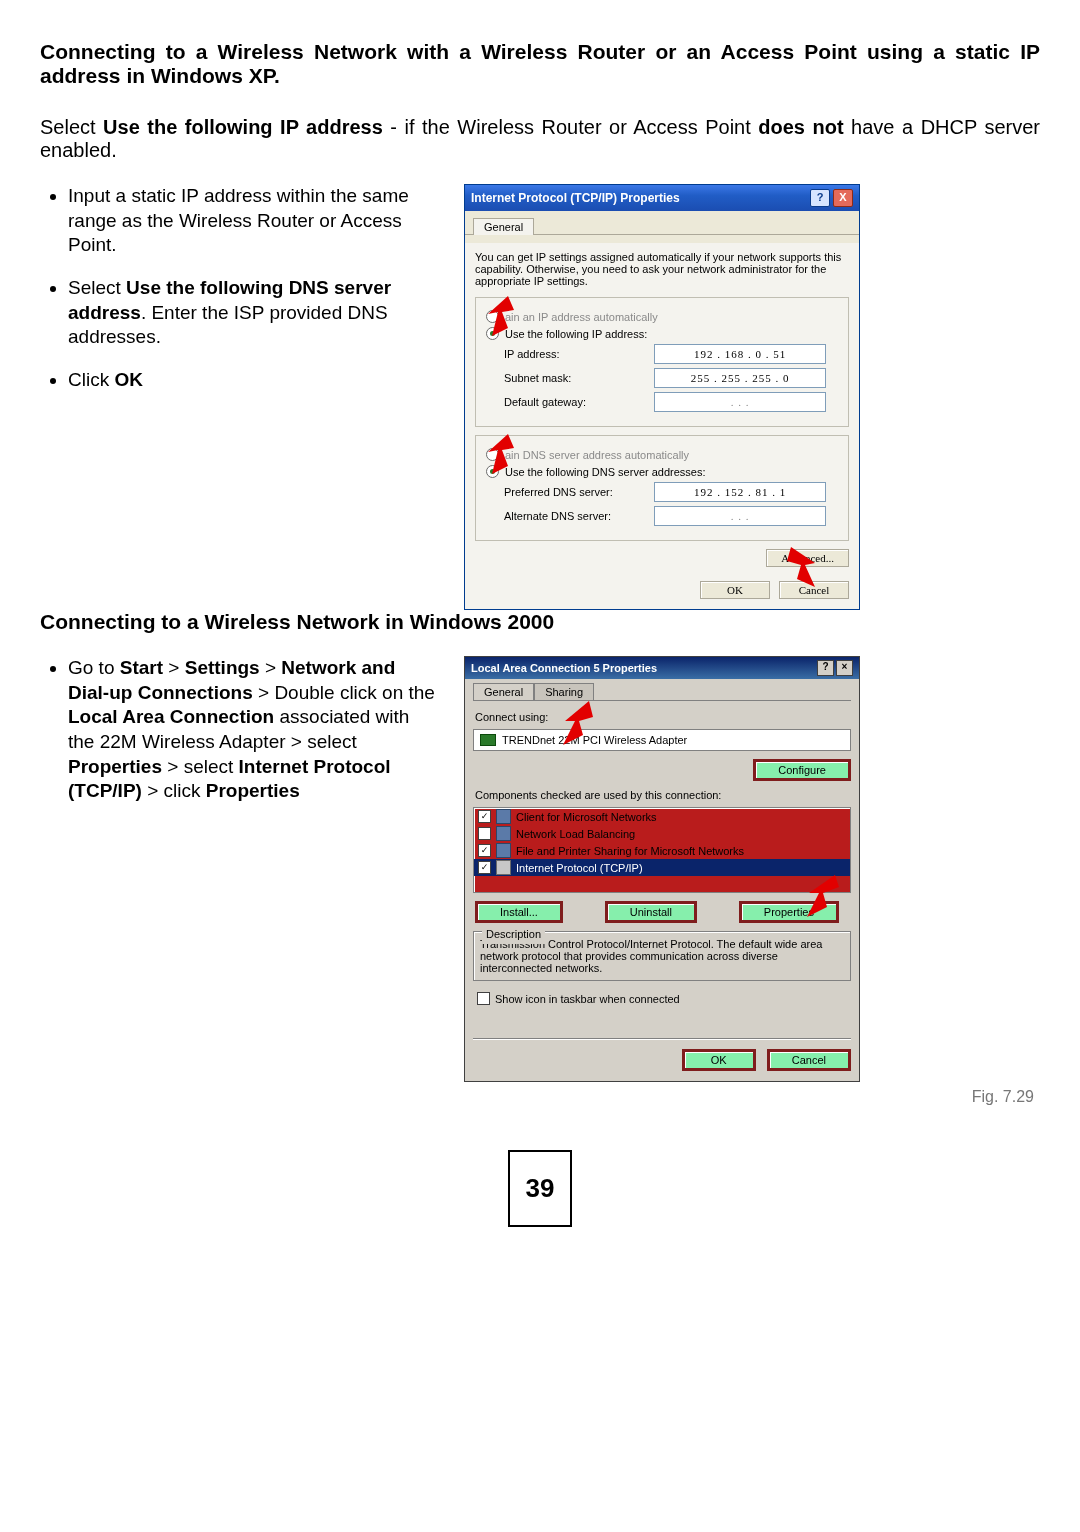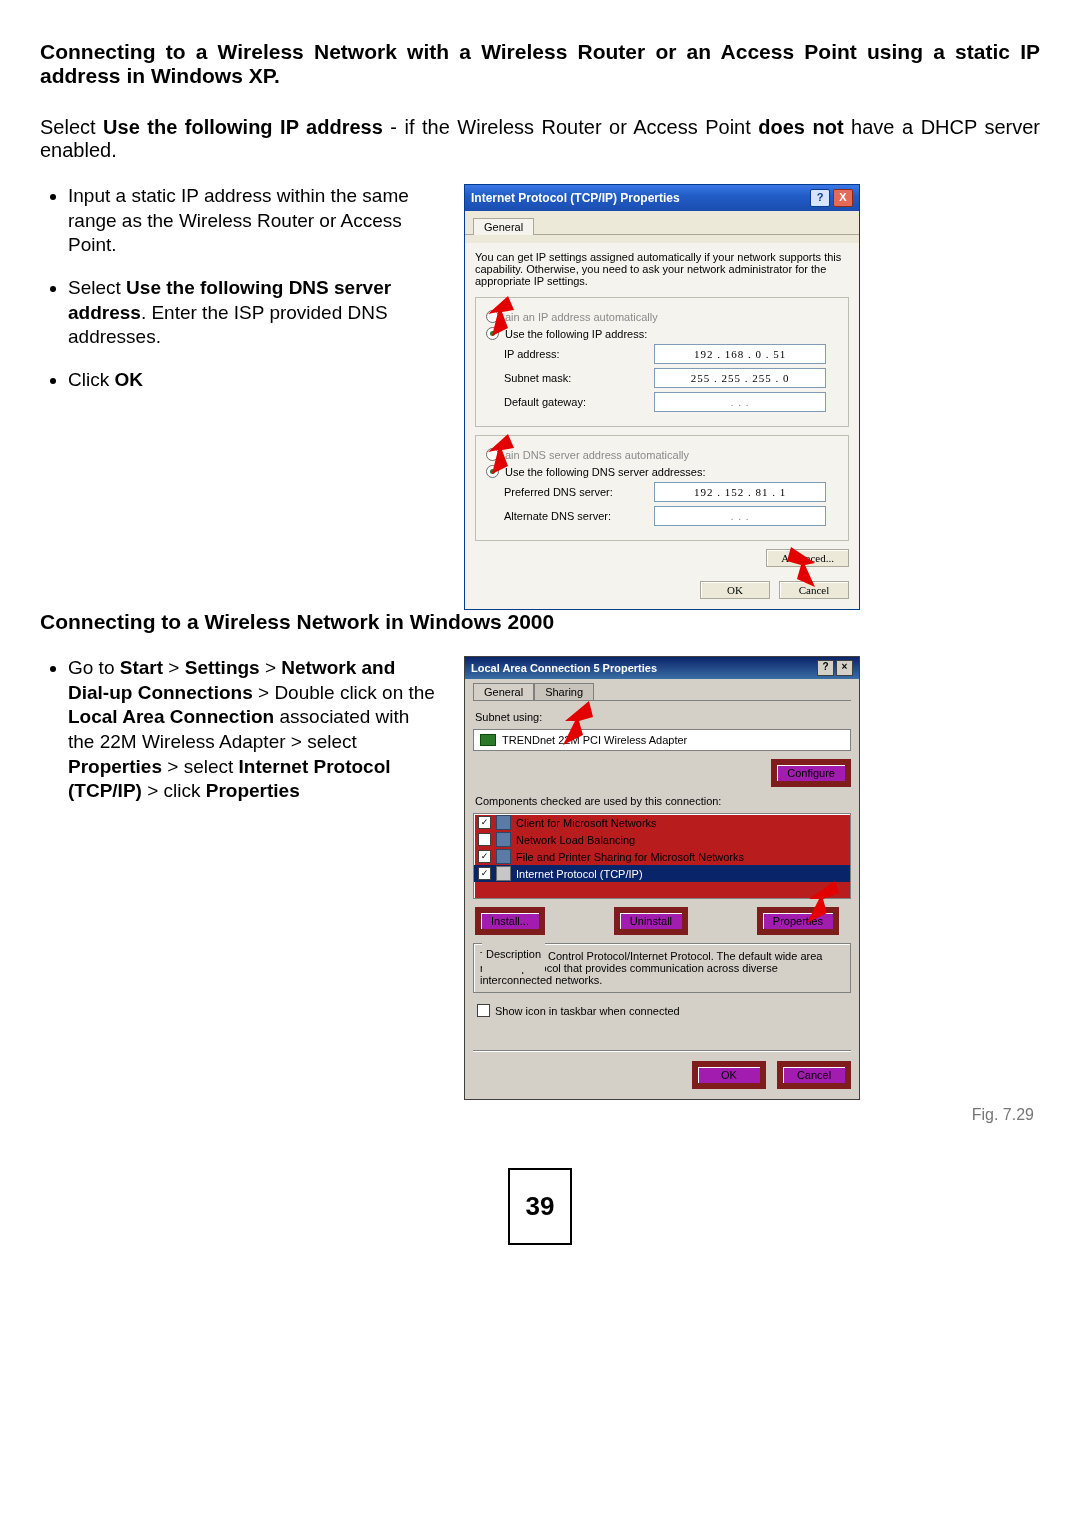--- a/index.html
+++ b/index.html
@@ -135,31 +135,31 @@
     background:#b91c1c; height:84px; overflow:hidden; margin-bottom:8px;
   }
   .w2k-item { display:flex; align-items:center; gap:5px; padding:1px 4px; font-size:11px;}
   .cb { width:11px; height:11px; border:1px solid #404040; background:#fff; display:inline-flex; align-items:center; justify-content:center; font-size:9px;}
   .cb.chk::after { content:'✓'; font-size:9px; line-height:9px; color:#000;}
   .mini-icon { width:13px; height:13px; display:inline-block; }
   .mi-mon { background:#5b7aa8; border:1px solid #2c4668;}
   .mi-net { background:#c7c7c7; border:1px solid #6a6a6a;}
   .w2k-item.sel { background:#0a246a; color:#fff; }
   .w2k-btn {
-    border:6px solid #7f1d1d; background:#a21caf;
+    border:3px solid #7f1d1d; background:#86efac;
     box-shadow: inset 1px 1px 0 #fff;
-    padding:2px 10px; font-size:11px; min-width:70px;
+    padding:2px 22px; font-size:11px; min-width:70px;
   }
   .w2k-btn-row { display:flex; gap:18px; justify-content:space-between; margin:0 12px 8px 2px;}
   .desc-frame {
     border:1px solid #808080; box-shadow: inset 1px 1px 0 #fff;
     padding:6px; margin-bottom:10px; position:relative;
   }
   .desc-frame .legend {
-    position:absolute; top:-8px; left:8px; background:#d4d0c8; padding:12px 4px; font-size:11px;
+    position:absolute; top:-8px; left:8px; background:#d4d0c8; padding:4px 4px; font-size:11px;
   }
   .subheading { font-weight:bold; font-size:21px; margin: 0 0 22px 0; }
 
   .page-num {
     text-align:center; margin-top:18px;
   }
   .page-num span {
     display:inline-block; border:2px solid #000; padding:21px 16px;
     font-size:26px; font-weight:bold;
   }
@@ -283,21 +283,21 @@
         <div class="w2k-title-btns">
           <div class="w2k-sq">?</div>
           <div class="w2k-sq">×</div>
         </div>
       </div>
       <div class="w2k-body">
         <div class="w2k-tab-bar">
           <span class="w2k-tab">General</span><span class="w2k-tab inactive">Sharing</span>
         </div>
 
-        <div class="w2k-text" style="position:relative;">Subnet using:</div>
+        <div class="w2k-text" style="position:relative;">Connect using:</div>
         <div style="position:relative;">
           <div class="w2k-adapter-box">
             <span class="nic-icon"></span>
             <span>TRENDnet 22M PCI Wireless Adapter</span>
           </div>
           <svg style="position:absolute; left:86px; top:-30px;" width="36" height="48">
             <polygon points="30,2 6,22 16,22 4,46 24,36 20,22 34,18" fill="#e20000"></polygon>
           </svg>
         </div>
         <div style="text-align:right; margin-bottom:8px;">

